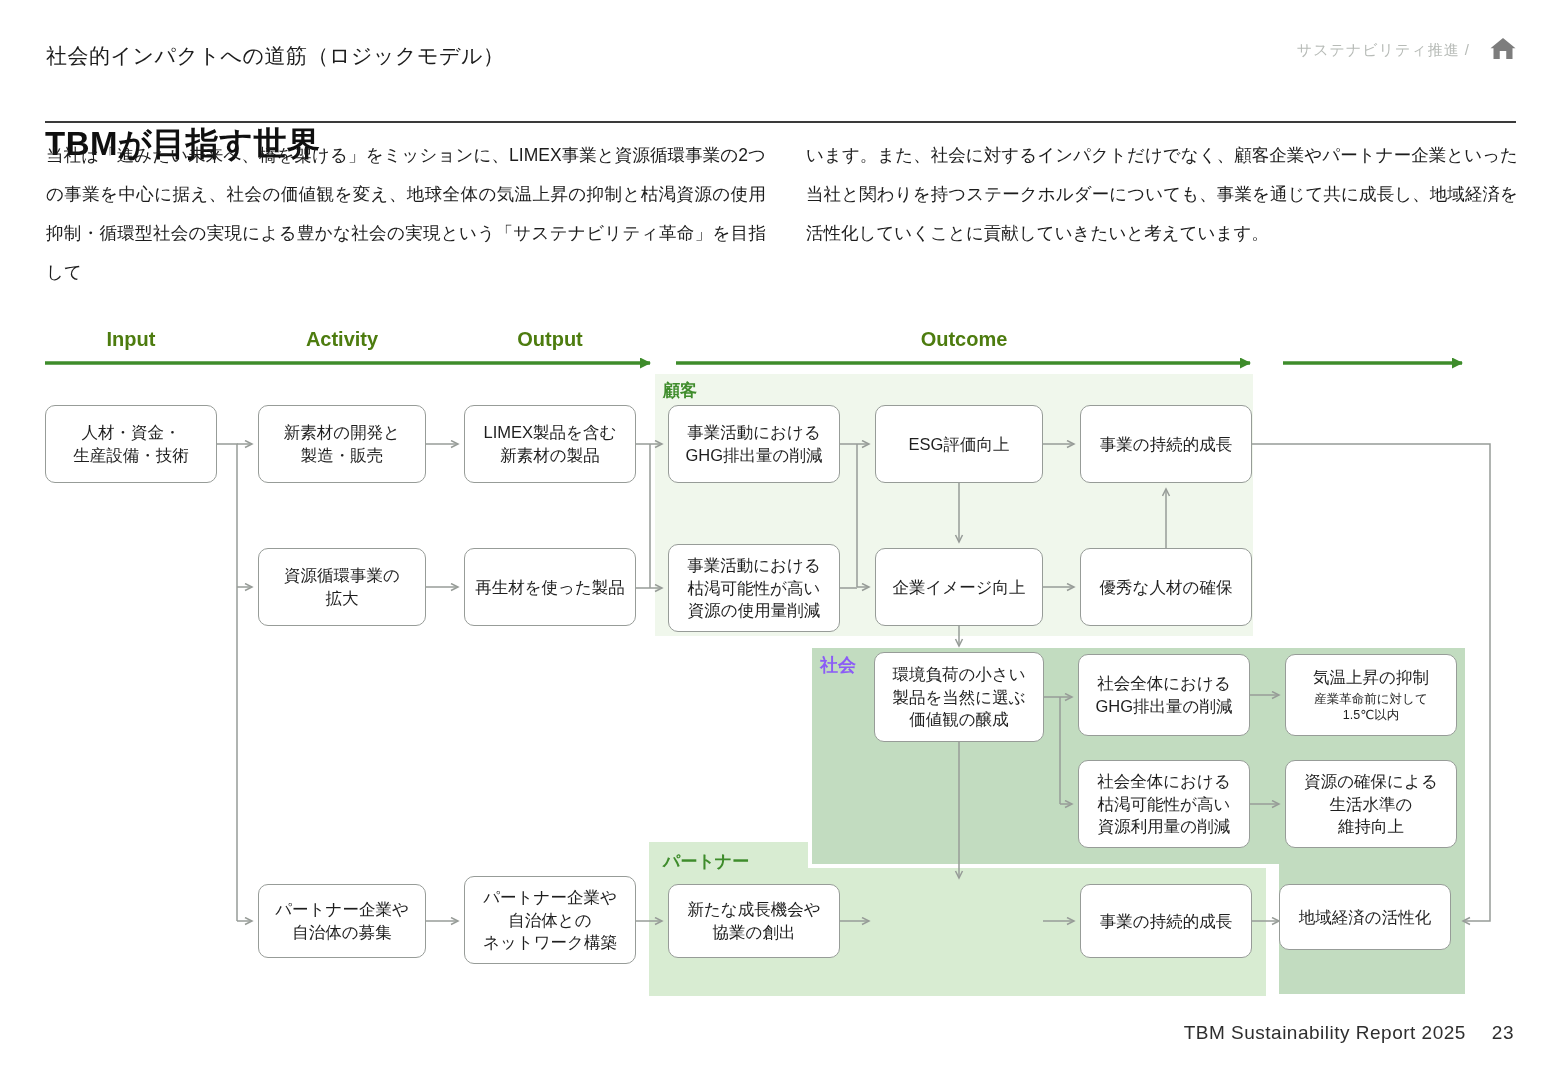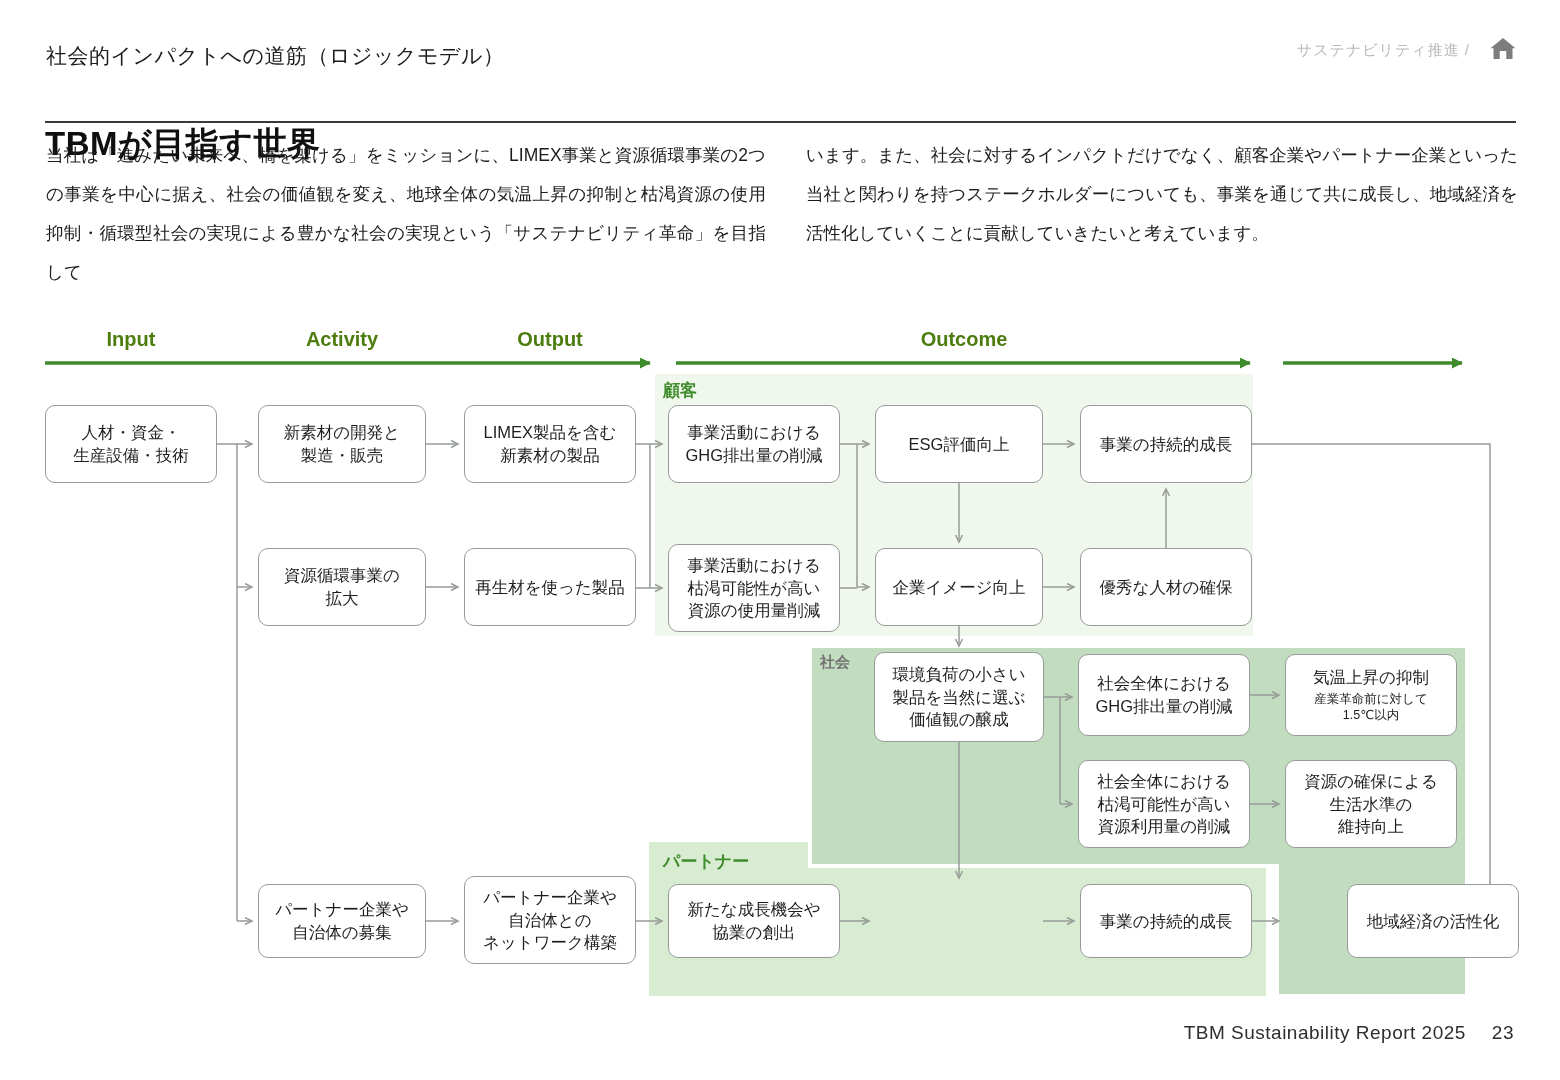--- a/index.html
+++ b/index.html
@@ -19,21 +19,21 @@
     text-align:justify; text-justify:inter-character; }
   .intro.left  { left:46px;  width:720px; }
   .intro.right { left:806px; width:712px; }
 
   
   svg.layer { position:absolute; left:0; top:0; }
   .stage-label { position:absolute; top:328px; font-size:20px; font-weight:700; color:#4d7c0f; text-align:center; }
   .goal-label { position:absolute; left:1276px; top:303px; width:200px; text-align:center;
     font-size:17px; font-weight:700; color:#111; line-height:1.55; white-space:pre-line; }
   .region-label { position:absolute; font-size:17px; font-weight:700; color:#3E8C2B; }
-  .region-label.dark { color:#737373; font-size:15px; }
+  .region-label.dark { color:#8b5cf6; font-size:18px; }
 
   .dbox { position:absolute; background:#fff; border:1.5px solid #979c98; border-radius:10px;
     display:flex; flex-direction:column; align-items:center; justify-content:center;
     text-align:center; font-size:16.5px; line-height:1.38; color:#1e1e1e; white-space:pre-line; padding:2px 4px; }
   .dbox .sub { font-size:12.5px; line-height:1.35; margin-top:2px; white-space:pre-line; }
 
   .footer { position:absolute; top:1022px; right:46px; font-size:19px; color:#2e2e2e; letter-spacing:.5px; }
   .footer .pageno { margin-left:26px; }
 </style>
 </head>
@@ -150,19 +150,19 @@
   <div class="dbox" style="left:1078px;top:760px;width:172px;height:88px;">社会全体における
 枯渇可能性が高い
 資源利用量の削減</div>
   <div class="dbox" style="left:1285px;top:760px;width:172px;height:88px;">資源の確保による
 生活水準の
 維持向上</div>
 
   <div class="dbox" style="left:668px;top:884px;width:172px;height:74px;">新たな成長機会や
 協業の創出</div>
   <div class="dbox" style="left:1080px;top:884px;width:172px;height:74px;">事業の持続的成長</div>
-  <div class="dbox" style="left:1347px;top:884px;width:172px;height:74px;">地域経済の活性化</div>
+  <div class="dbox" style="left:1279px;top:884px;width:172px;height:66px;">地域経済の活性化</div>
 
   <div class="footer">
     <span>TBM Sustainability Report 2025</span><span class="pageno">23</span>
   </div>
 
 </div>
 
 </body></html>

